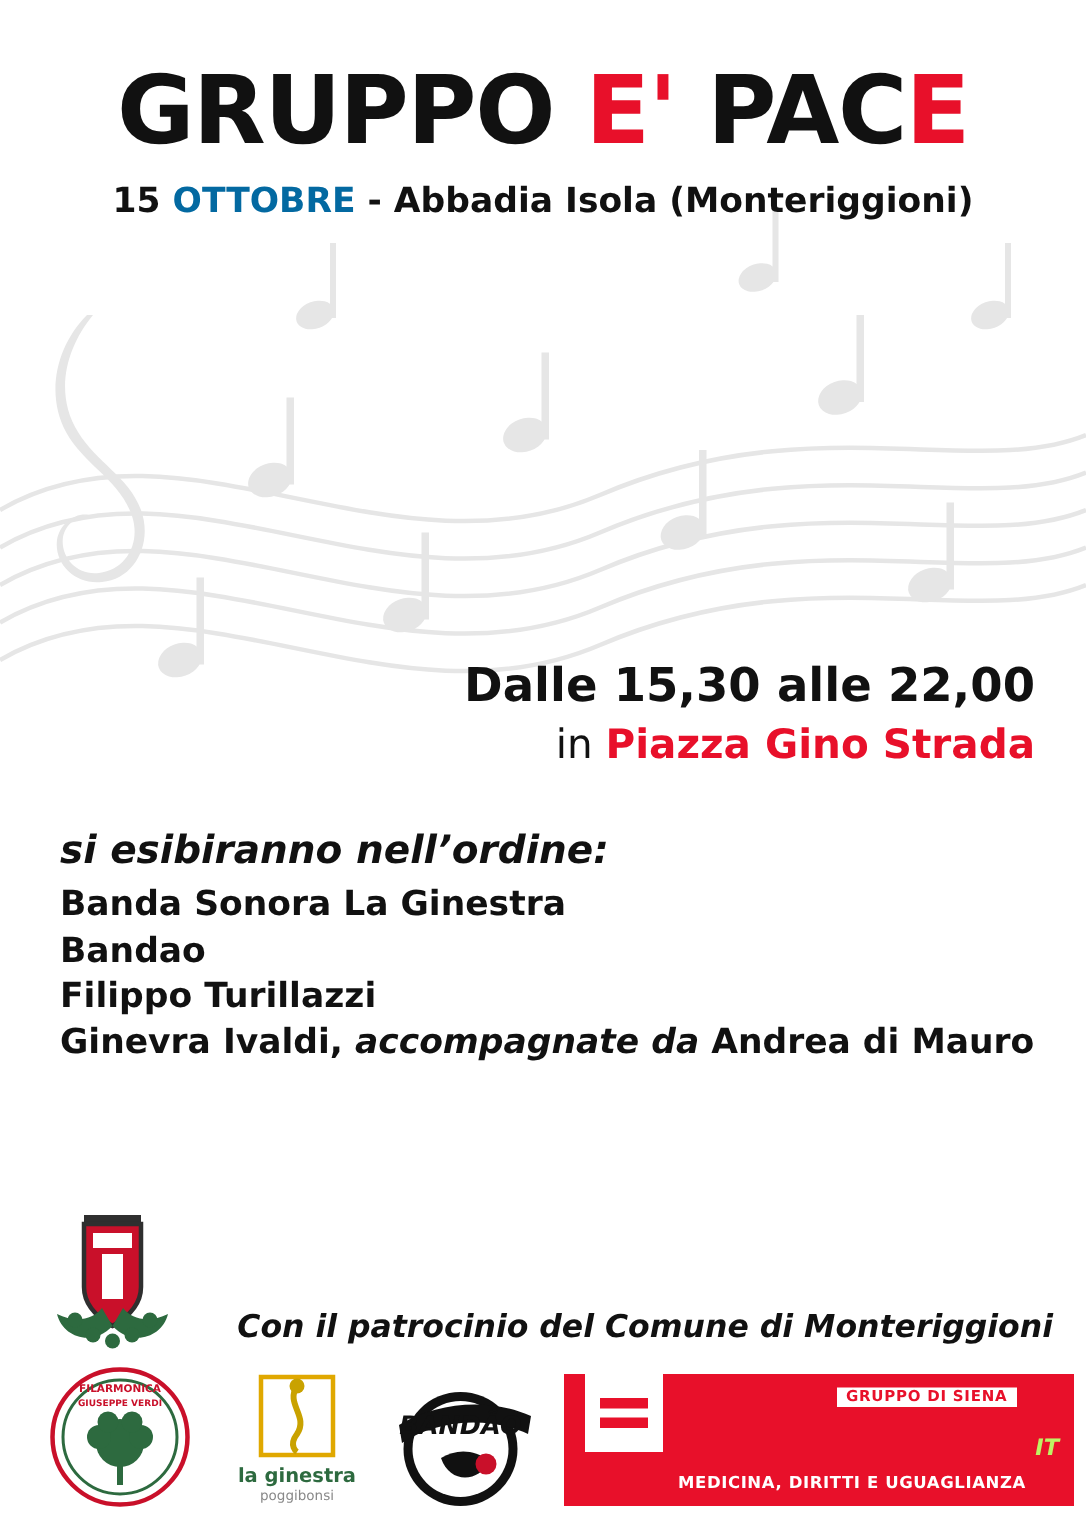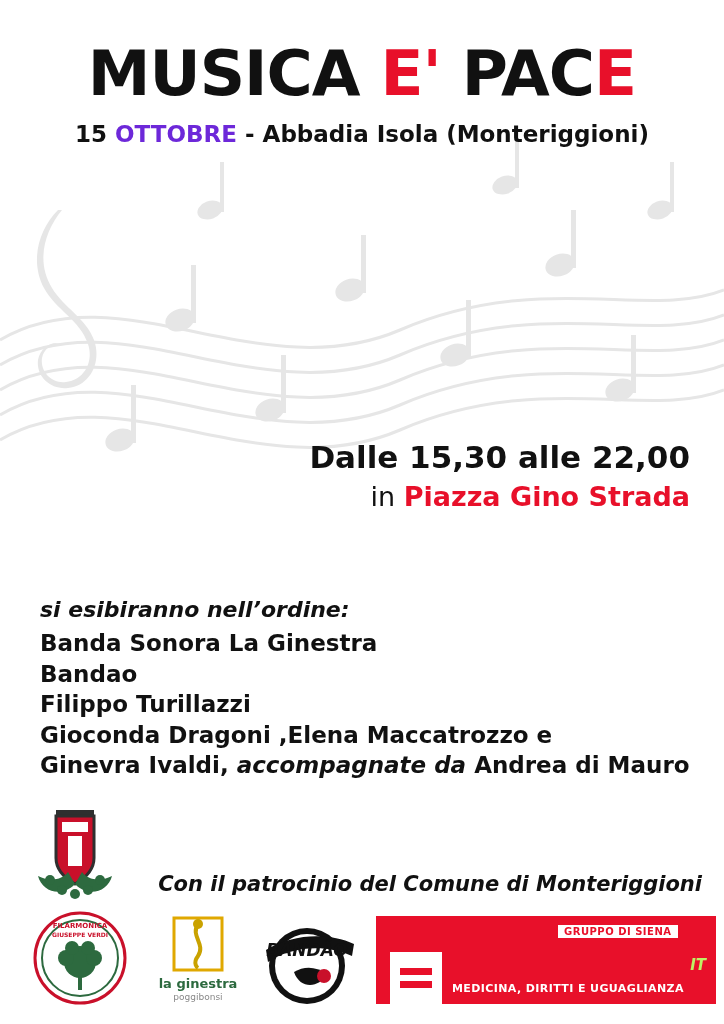--- a/index.html
+++ b/index.html
@@ -57,21 +57,21 @@
   }
   .subtitle {
     margin-top: 16px;
     font-family: "DejaVu Sans", sans-serif;
     font-weight: bold;
     font-size: 23px;
     color: #111111;
     white-space: nowrap;
   }
   .subtitle .red {
-    color: #6d28d9;
+    color: #0369a1;
     text-align: center;
   }
   
   .time-block {
     position: absolute;
     top: 438px;
     left: 0;
     width: 690px;
     text-align: right;
   }
@@ -97,24 +97,23 @@
   .lineup {
     position: absolute;
     top: 552px;
     left: 40px;
     width: 650px;
   }
   .lineup-intro {
     font-family: "DejaVu Sans", sans-serif;
     font-weight: bold;
     font-style: italic;
-    font-size: 22px;
+    font-size: 26px;
     color: #111111;
     margin-bottom: 6px;
-    margin-top: 45px;
   }
   .lineup-item {
     font-family: "DejaVu Sans", sans-serif;
     font-weight: bold;
     font-size: 23px;
     color: #111111;
     line-height: 1.33;
     white-space: nowrap;
   }
   .lineup-item .ital {
@@ -157,21 +156,21 @@
   .logo-ginestra-p { left: 128px; }
   .logo-bandao { left: 228px; }
   .emergency {
     position: absolute;
     left: 352px;
     top: 6px;
     width: 340px;
     height: 88px;
     background: #e8102a;
     display: flex;
-    align-items: flex-end;
+    align-items: flex-start;
   }
   .em-eq {
     width: 52px;
     height: 52px;
     background: #ffffff;
     margin-left: 14px;
     margin-right: 10px;
     display: flex;
     flex-direction: column;
     justify-content: center;
@@ -271,35 +270,34 @@
         <rect x="515" y="48" width="4" height="50"></rect>
         <ellipse cx="660" cy="120" rx="13" ry="9" transform="rotate(-20 660 120)"></ellipse>
         <rect x="670" y="72" width="4" height="50"></rect>
       </g>
     </g>
   </svg>
 
   <div class="content">
 
     <div class="title-block">
-      <div class="main-title"><span>MUSICA </span><span class="red">E'</span><span> PAC</span><span class="red">E</span></div>
+      <div class="main-title"><span>GRUPPO </span><span class="red">E'</span><span> PAC</span><span class="red">E</span></div>
       <div class="subtitle"><span>15 </span><span class="red">OTTOBRE</span><span> - Abbadia Isola (Monteriggioni)</span></div>
     </div>
 
     <div class="time-block">
       <div class="time-line">Dalle 15,30 alle 22,00</div>
       <div class="place-line"><span>in </span><span class="red">Piazza Gino Strada</span></div>
     </div>
 
     <div class="lineup">
       <div class="lineup-intro">si esibiranno nell’ordine:</div>
       <div class="lineup-item">Banda Sonora La Ginestra</div>
       <div class="lineup-item">Bandao</div>
       <div class="lineup-item">Filippo Turillazzi</div>
-      <div class="lineup-item">Gioconda Dragoni ,Elena Maccatrozzo e</div>
       <div class="lineup-item"><span>Ginevra Ivaldi,</span><span class="ital"> accompagnate da </span><span>Andrea di Mauro</span></div>
     </div>
 
     <div class="patronage">Con il patrocinio del Comune di Monteriggioni</div>
 
     <svg class="comune-logo" viewBox="0 0 86 96">
       <g>
         <path d="M43,4 L62,4 L62,10 L24,10 L24,4 Z" fill="#2f2f2f"></path>
         <path d="M24,10 L62,10 L62,52 C62,66 50,74 43,78 C36,74 24,66 24,52 Z" fill="#c9102a" stroke="#2f2f2f" stroke-width="3"></path>
         <rect x="30" y="16" width="26" height="10" fill="#ffffff"></rect>

